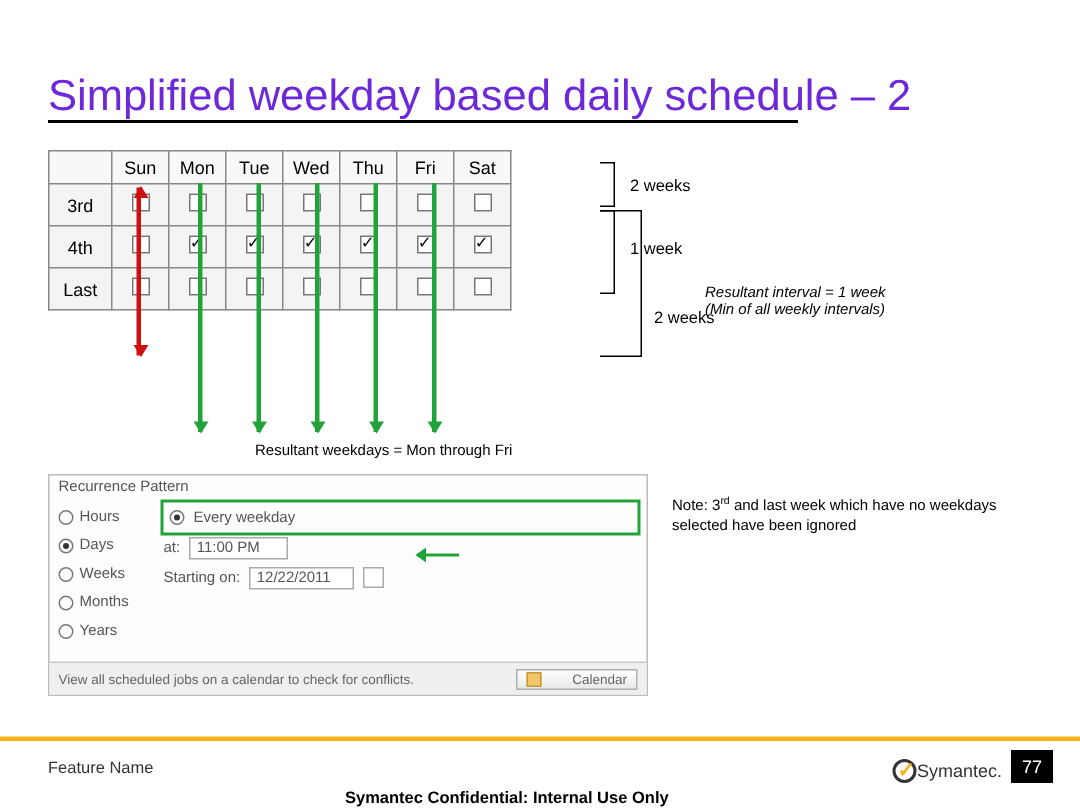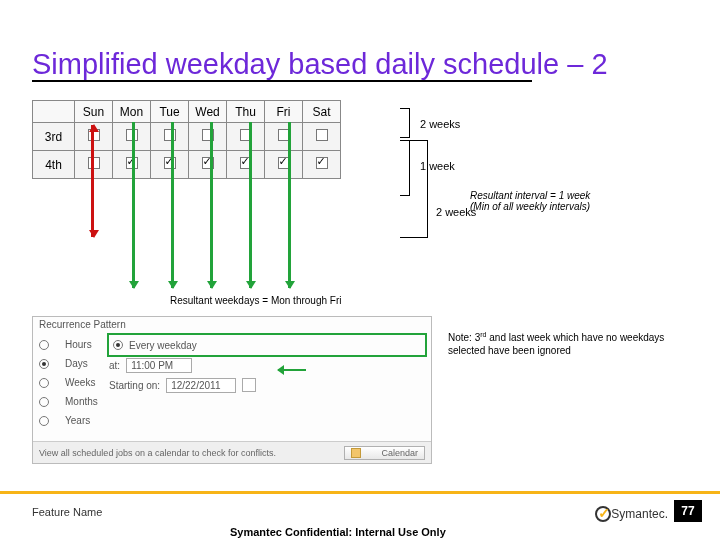--- a/index.html
+++ b/index.html
@@ -32,37 +32,37 @@
   .blabel { position: absolute; font-size: 11px; color: #000; }
 
   .resultant { position: absolute; left: 470px; top: 190px; font-size: 10px; font-style: italic; }
   .note { position: absolute; left: 448px; top: 330px; width: 240px; font-size: 10px; line-height: 1.3; }
 
   .resultwk { position: absolute; left: 170px; top: 295px; font-size: 10px; }
 
   .recur-panel { position: absolute; left: 32px; top: 316px; width: 400px; height: 148px; border: 1px solid #bbb; background: #fdfdfd; font-size: 10px; color: #555; }
   .recur-panel .head { padding: 2px 6px; }
   .recur-left { position:absolute; left:6px; top:18px; line-height: 1.9; }
-  .recur-left div { display:flex; align-items:center; gap:16px;text-align:center; }
+  .recur-left div { display:flex; align-items:center; gap:4px;text-align:center; }
   .radio { width:10px; height:10px; border:1px solid #777; border-radius:50%; display:inline-block; position:relative; }
   .radio.sel::after { content:""; position:absolute; left:2px; top:2px; width:4px; height:4px; background:#333; border-radius:50%; }
   .recur-right { position:absolute; left:76px; top:18px; right:6px; }
   .recur-row { display:flex; align-items:center; gap:6px; height:20px; }
   .inpbox { border:1px solid #aaa; background:#fff; padding:1px 4px; font-size:10px; }
   .hl { outline: 2px solid #22a33a; }
   .backarrow { position:absolute; left:278px; top:365px; width:32px; height:10px; }
   .backarrow::before { content:""; position:absolute; left:0; top:4px; width:28px; height:2px; background:#22a33a; }
   .backarrow::after { content:""; position:absolute; left:-1px; top:0; width:0; height:0; border-top:5px solid transparent; border-bottom:5px solid transparent; border-right:7px solid #22a33a; }
 
   .calbar { position:absolute; left:0; bottom:0; right:0; height:22px; background:#efefef; border-top:1px solid #ccc; font-size:9px; color:#666; display:flex; align-items:center; justify-content:space-between; padding:0 6px; }
   .calbtn { border:1px solid #b0b0b0; background:linear-gradient(#fff,#e8e8e8); padding:1px 6px; display:flex; align-items:center; gap:20px; font-size:9px; }
 
   .footer-line { position:absolute; left:0; bottom:46px; width:720px; height:3px; background:#f7b417; }
   .footer-name { position:absolute; left:32px; bottom:22px; font-size:11px; color:#333; }
-  .pagenum { position:absolute; right:18px; bottom:18px; width:28px; height:22px; background:#000; color:#fff; font-size:12px; display:flex; align-items:center; justify-content:center;font-weight:bold; }
+  .pagenum { position:absolute; right:18px; bottom:18px; width:28px; height:22px; background:#000; color:#fff; font-size:12px; display:flex; align-items:center; justify-content:center; }
   .conf { position:absolute; left:230px; bottom:2px; font-size:11px; font-weight:700; color:#000; }
   .logo { position:absolute; right:52px; bottom:18px; font-size:12px; color:#333; display:flex; align-items:center; gap:0; }
   .logo .chk { width:16px; height:16px; border:2px solid #333; border-radius:50%; position:relative; }
   .logo .chk::after { content:"✓"; position:absolute; left:1px; top:-3px; color:#f7b417; font-size:14px; font-weight:bold; }
   sup { font-size: 0.7em; }
 </style>
 </head>
 <body>
 
 <div class="title">Simplified weekday based daily schedule – 2</div>
@@ -95,20 +95,30 @@
       <tr>
         <td class="rowlabel">4th</td>
         <td><span class="cb"></span></td>
         <td><span class="cb checked"></span></td>
         <td><span class="cb checked"></span></td>
         <td><span class="cb checked"></span></td>
         <td><span class="cb checked"></span></td>
         <td><span class="cb checked"></span></td>
         <td><span class="cb checked"></span></td>
       </tr>
+      <tr>
+        <td class="rowlabel">Last</td>
+        <td><span class="cb"></span></td>
+        <td><span class="cb"></span></td>
+        <td><span class="cb"></span></td>
+        <td><span class="cb"></span></td>
+        <td><span class="cb"></span></td>
+        <td><span class="cb"></span></td>
+        <td><span class="cb"></span></td>
+      </tr>
     </tbody>
 </table>
 
 <div id="vlines">
     <div class="vline" style="left: 132px; top: 122px; height: 166px;">
       <div class="arrowhead"></div>
     </div>
     <div class="vline" style="left: 171px; top: 122px; height: 166px;">
       <div class="arrowhead"></div>
     </div>

